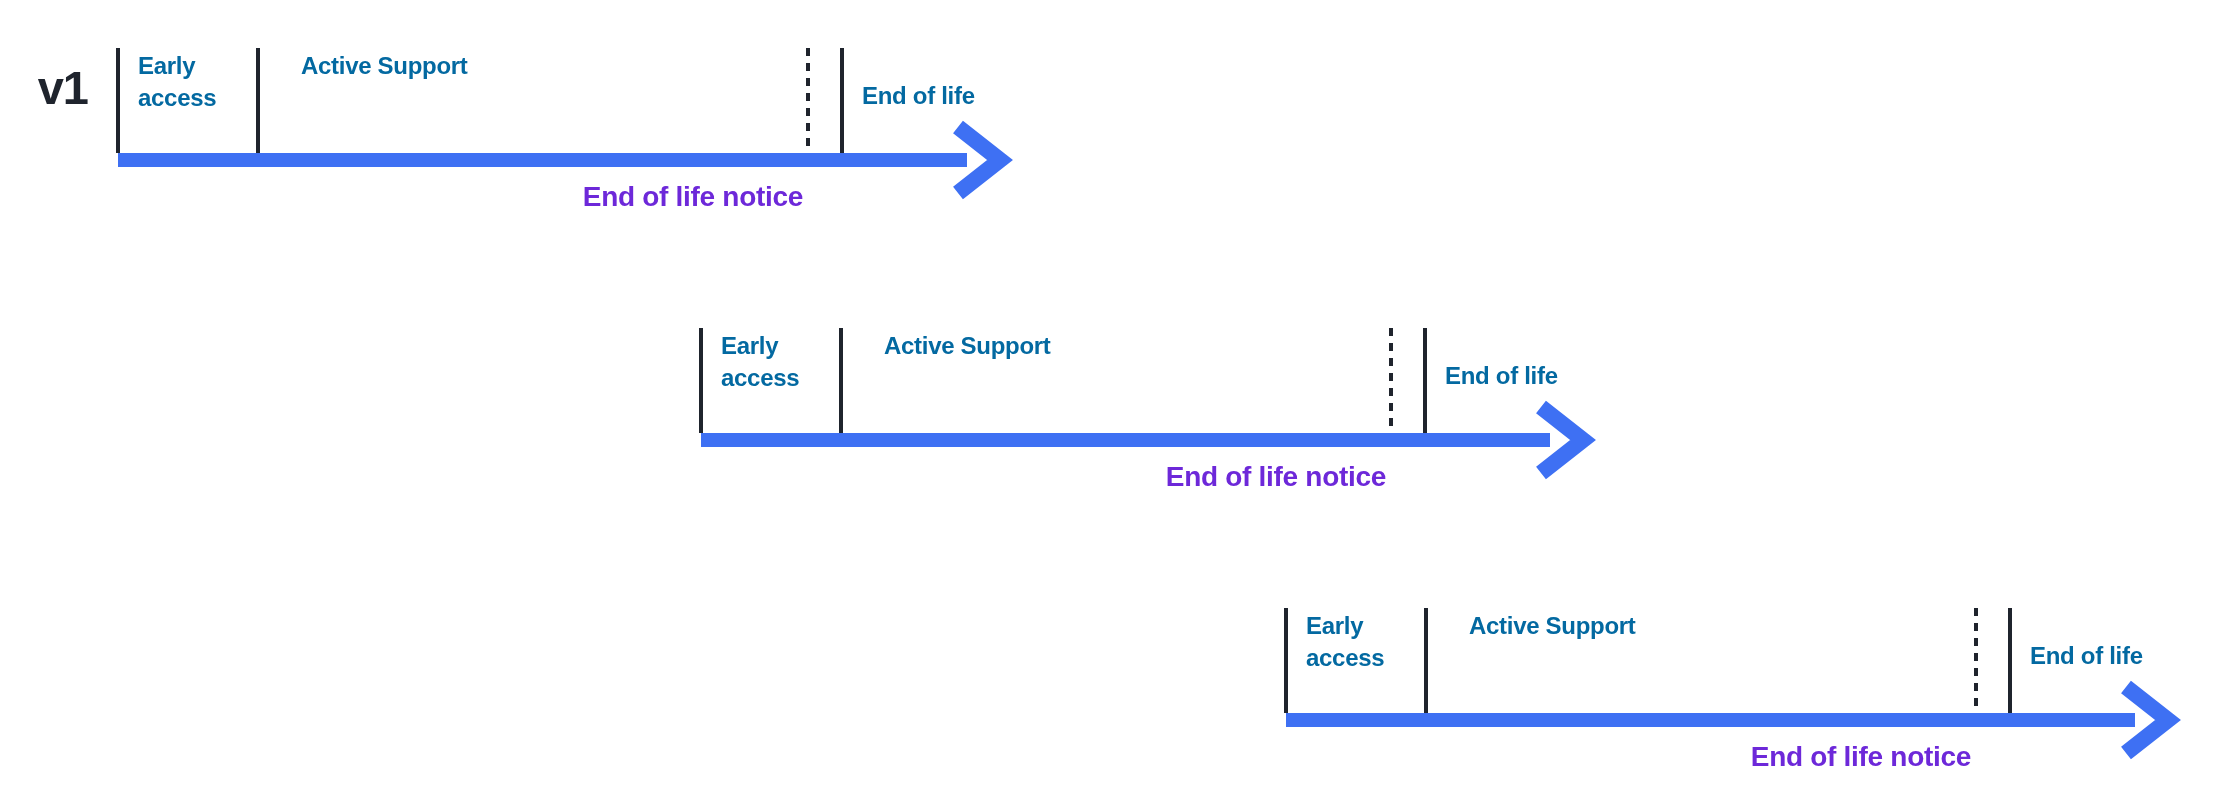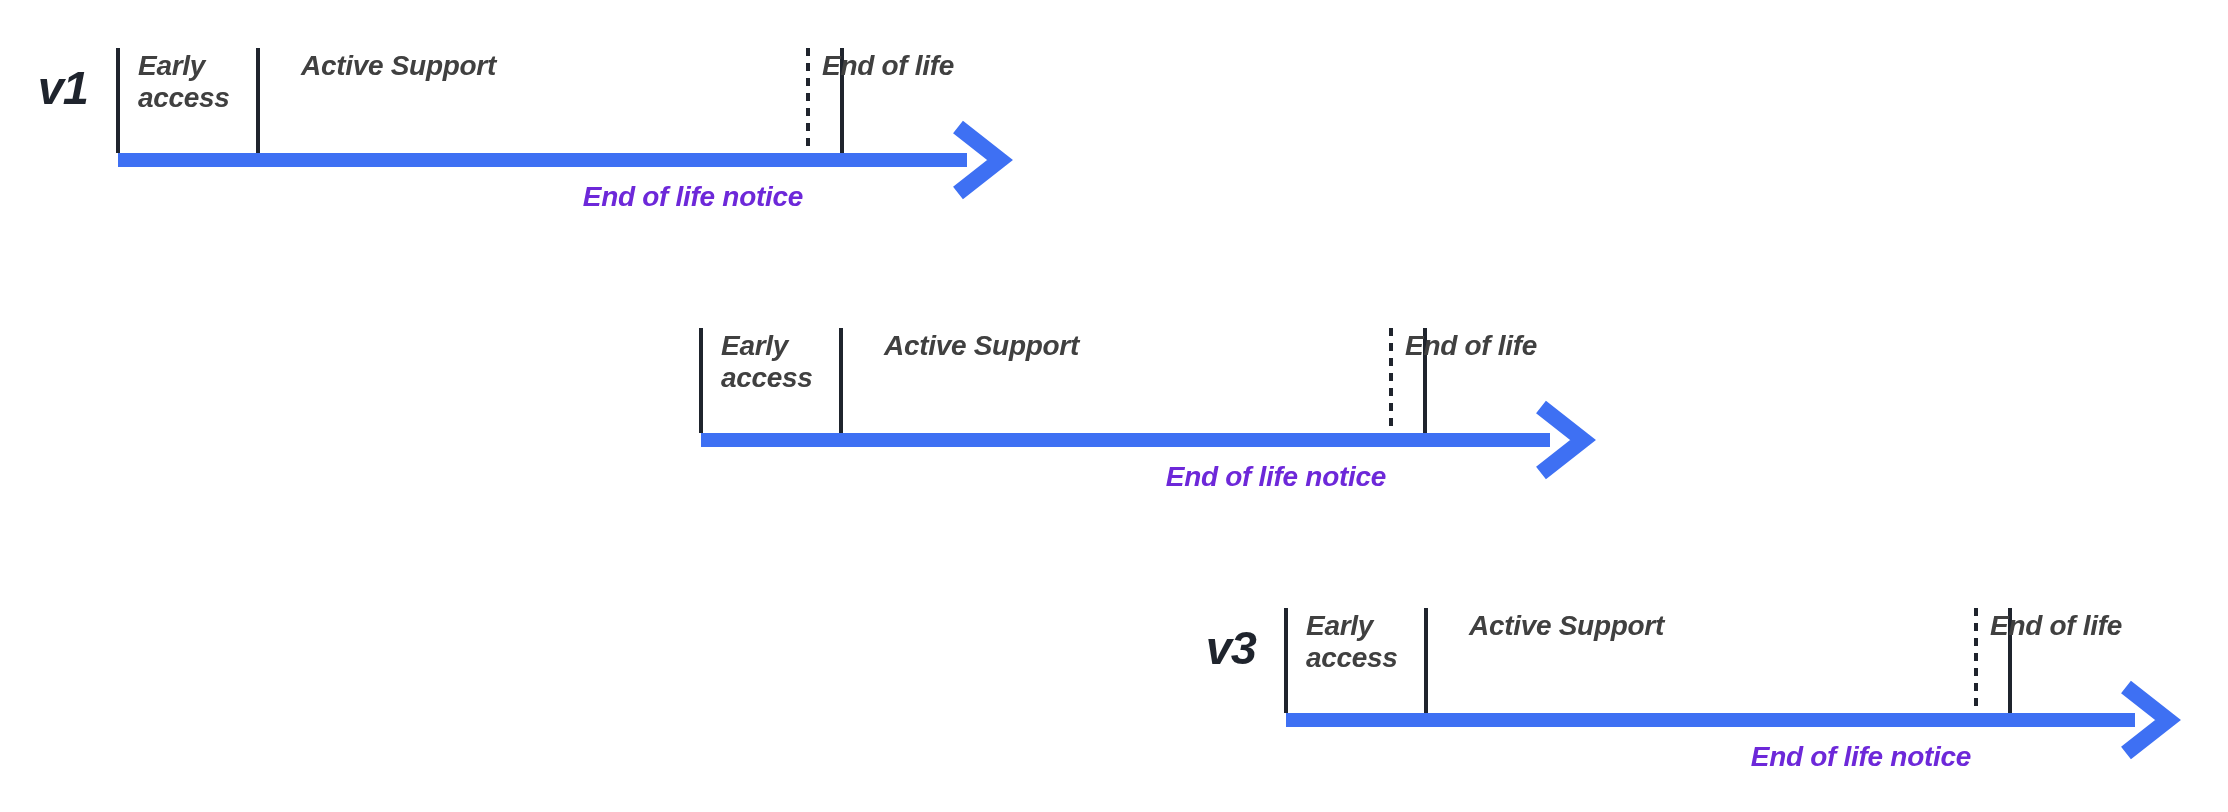--- a/index.html
+++ b/index.html
@@ -8,21 +8,20 @@
     background: #ffffff;
   }
   #canvas {
     position: relative;
     width: 2228px;
     height: 812px;
     background: #ffffff;
     overflow: hidden;
     font-family: "Liberation Sans", "DejaVu Sans", sans-serif;
     color: #1F242D;
-    font-style: italic;
   }
   .timeline-row {
     position: absolute;
     width: 1175px;
     height: 190px;
   }
   .row-v1 { left: -142px; top: 40px; }
   .row-v2 { left:  441px; top: 320px; }
   .row-v3 { left: 1026px; top: 600px; }
 
@@ -55,29 +54,29 @@
     height: 100px;
     background: repeating-linear-gradient(
       to bottom,
       #1F242D 0px, #1F242D 8px,
       transparent 8px, transparent 15px
     );
   }
   .phase-label {
     position: absolute;
     top: 10px;
-    font-size: 28px;
+    font-size: 24px;
     font-weight: 700;
     letter-spacing: -0.3px;
     line-height: 32px;
-    color: #404040;
+    color: #0369a1;
   }
   .phase-early  { left: 280px; width: 118px; }
   .phase-active { left: 443px; white-space: nowrap; }
-  .phase-eol    { left: 964px; white-space: nowrap; }
+  .phase-eol    { left: 1004px; white-space: nowrap; margin-top: 30px; }
 
   .arrow-shaft {
     position: absolute;
     left: 260px;
     top: 113px;
     width: 849px;
     height: 14px;
     background: #3E70F3;
   }
   .arrow-head {
@@ -131,21 +130,20 @@
     <div class="tick tick-eol"></div>
     <div class="phase-label phase-eol">End of life</div>
     <div class="arrow-shaft"></div>
     <svg class="arrow-head" viewBox="0 0 60 80">
       <polyline points="4,7 46,40 4,73" fill="none" stroke="#3E70F3" stroke-width="16" stroke-linejoin="miter" stroke-miterlimit="10"></polyline>
     </svg>
     <div class="notice-label">End of life notice</div>
   </div>
 
   <div class="timeline-row row-v3">
-    <div class="version-label">v3</div>
     <div class="tick tick-start"></div>
     <div class="tick tick-mid"></div>
     <div class="phase-label phase-early">Early access</div>
     <div class="phase-label phase-active">Active Support</div>
     <div class="tick-dashed"></div>
     <div class="tick tick-eol"></div>
     <div class="phase-label phase-eol">End of life</div>
     <div class="arrow-shaft"></div>
     <svg class="arrow-head" viewBox="0 0 60 80">
       <polyline points="4,7 46,40 4,73" fill="none" stroke="#3E70F3" stroke-width="16" stroke-linejoin="miter" stroke-miterlimit="10"></polyline>

